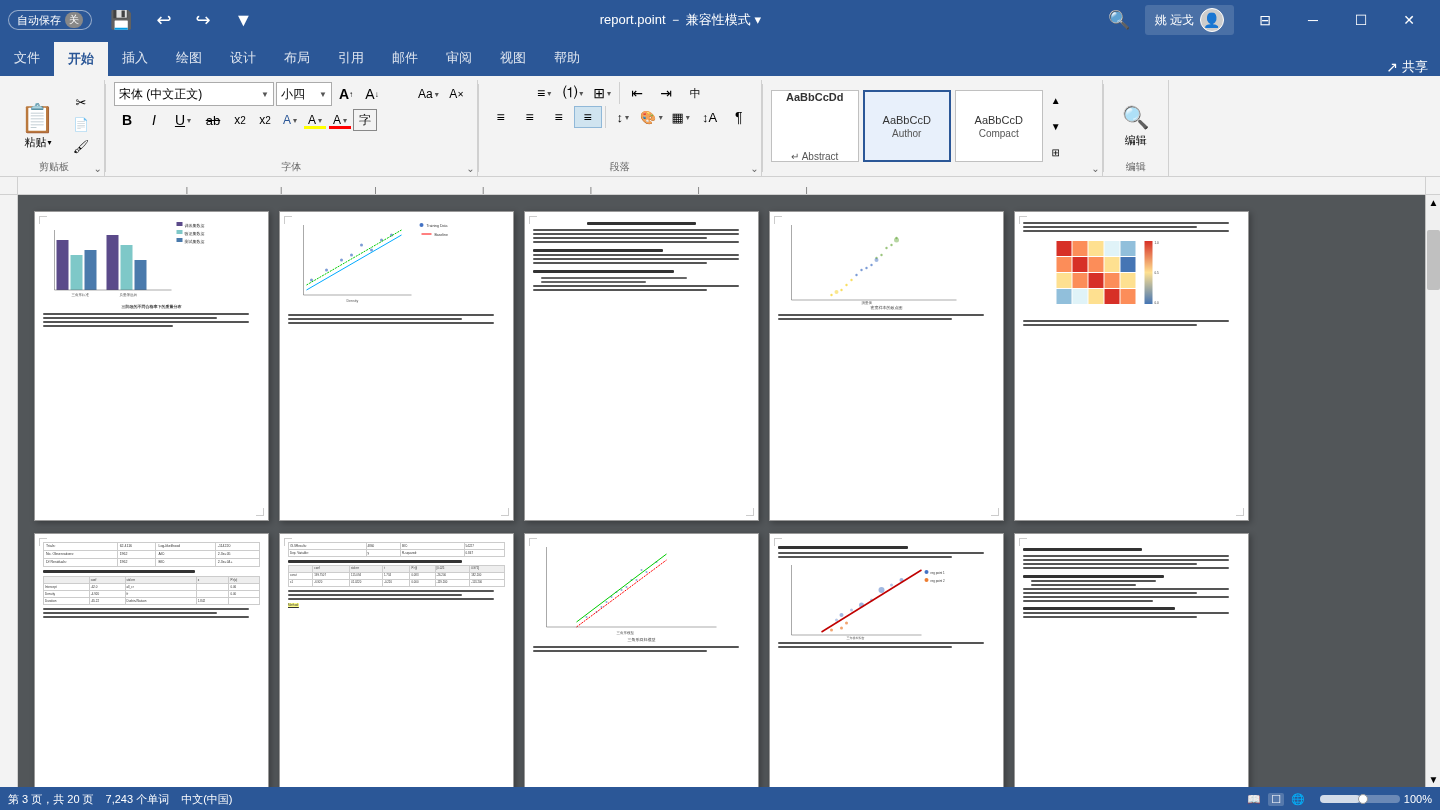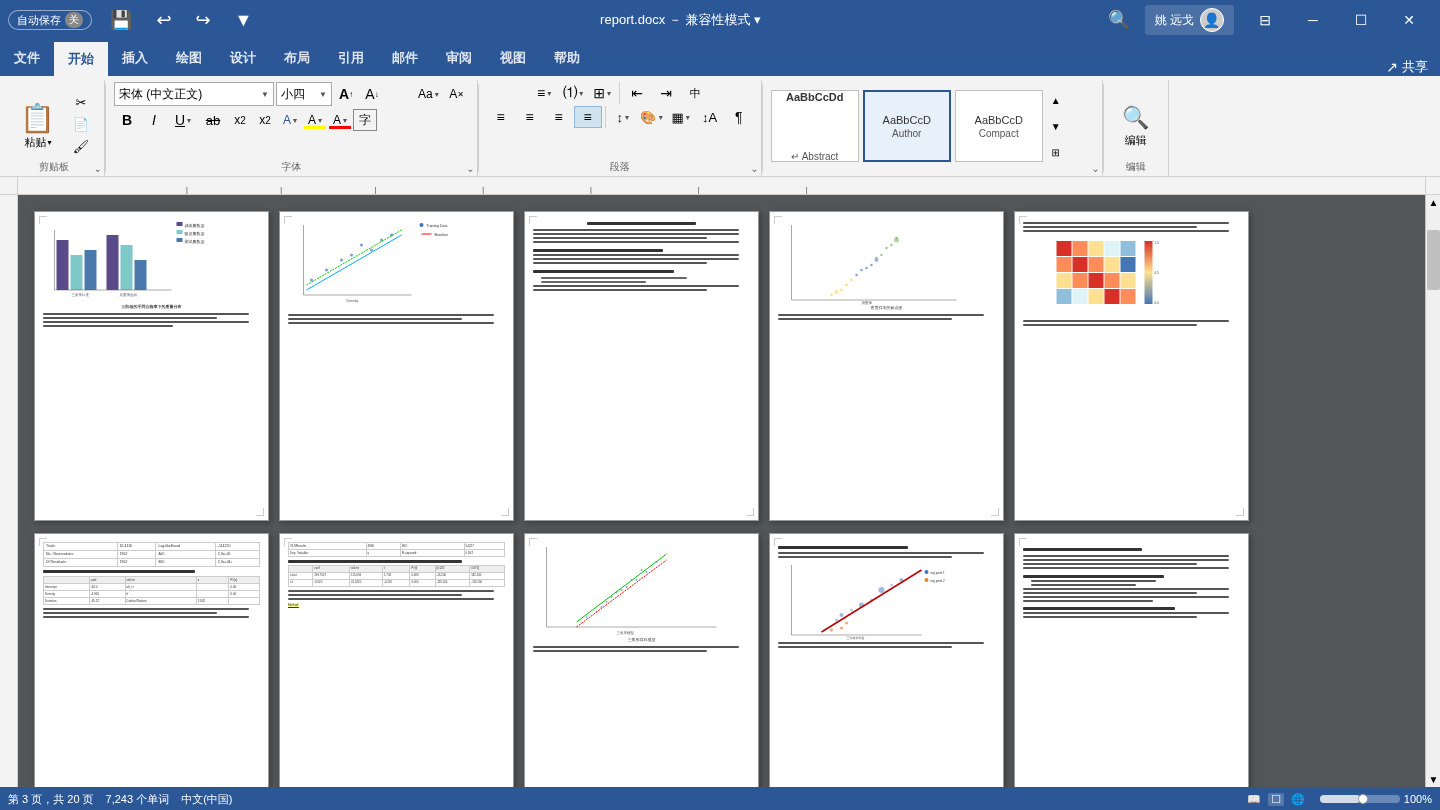--- a/index.html
+++ b/index.html
@@ -22,21 +22,21 @@
     .autosave-badge { background: #2b5797; border: 1px solid rgba(255,255,255,0.5); border-radius: 10px; padding: 1px 8px; font-size: 11px; display: flex; align-items: center; gap: 4px; }
     .toggle-off { background: #888; border-radius: 8px; padding: 1px 4px; font-size: 10px; }
     .user-area { display: flex; align-items: center; gap: 6px; background: rgba(255,255,255,0.15); padding: 3px 10px; border-radius: 3px; cursor: pointer; }
     .user-avatar { width: 24px; height: 24px; border-radius: 50%; background: #ccc; border: 1px solid white; display: flex; align-items: center; justify-content: center; font-size: 14px; }
     .window-controls { display: flex; gap: 2px; }
     .wc-btn { width: 46px; height: 30px; display: flex; align-items: center; justify-content: center; cursor: pointer; font-size: 14px; color: white; }
 
     
     .ribbon { background: #f3f3f3; border-bottom: 1px solid #d0d0d0; }
     .ribbon-tabs { display: flex; background: #2b5797; height: 36px; align-items: flex-end; }
-    .ribbon-tab { padding: 6px 14px; font-size: 13px; color: rgba(255,255,255,0.85); cursor: pointer; height: 100%; display: flex; align-items: center; font-weight: bold; }
+    .ribbon-tab { padding: 6px 14px; font-size: 13px; color: rgba(255,255,255,0.85); cursor: pointer; height: 100%; display: flex; align-items: center; }
     .ribbon-tab.active { background: #f3f3f3; color: #2b5797; font-weight: bold; border-top: 2px solid #2b5797; }
     .ribbon-share { margin-left: auto; display: flex; align-items: center; padding: 0 12px; color: white; font-size: 13px; cursor: pointer; gap: 4px; }
 
     .ribbon-body { display: flex; padding: 4px 4px 0 4px; height: 100px; align-items: stretch; gap: 0; }
     .ribbon-group { display: flex; flex-direction: column; border-right: 1px solid #d0d0d0; padding: 0 8px 4px 8px; align-items: flex-start; position: relative; min-width: fit-content; }
     .ribbon-group-label { position: absolute; bottom: 2px; left: 0; right: 0; text-align: center; font-size: 10px; color: #666; }
     .ribbon-group-expand { position: absolute; bottom: 2px; right: 2px; font-size: 10px; color: #666; cursor: pointer; }
     .ribbon-group-content { flex: 1; display: flex; align-items: center; gap: 2px; }
     .paste-btn { width: 48px; height: 64px; display: flex; flex-direction: column; align-items: center; justify-content: center; cursor: pointer; border: 1px solid transparent; }
     .small-btns { display: flex; flex-direction: column; gap: 2px; }
@@ -89,21 +89,21 @@
     <div class="autosave-badge">
       <span>自动保存</span>
       <span class="toggle-off">关</span>
     </div>
     <div class="tb-btn">💾</div>
     <div class="tb-btn">↩</div>
     <div class="tb-btn">↪</div>
     <div class="tb-btn">▼</div>
   </div>
   <div class="title-bar-center">
-    <span>report.docx</span>
+    <span>report.point</span>
     <span> － </span>
     <span>兼容性模式</span>
     <span> ▾</span>
   </div>
   <div class="title-bar-right">
     <div class="tb-btn">🔍</div>
     <div class="user-area">
       <span>姚 远戈</span>
       <div class="user-avatar">👤</div>
     </div>

